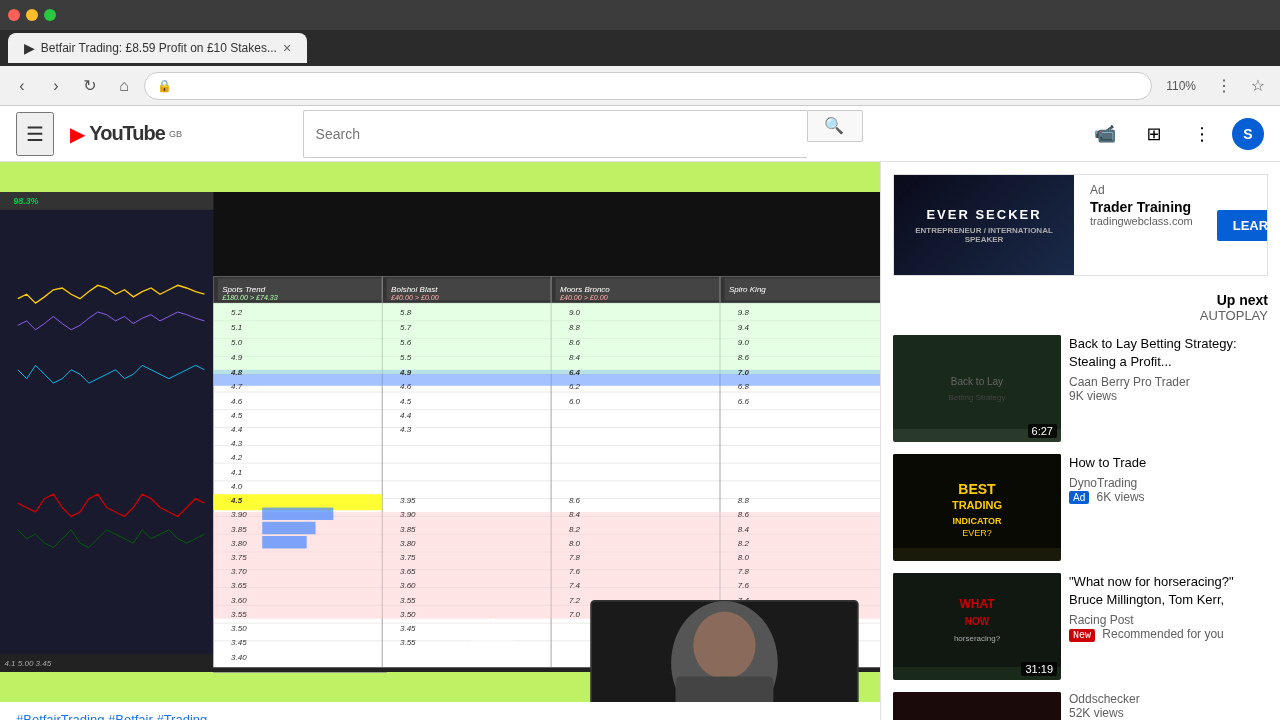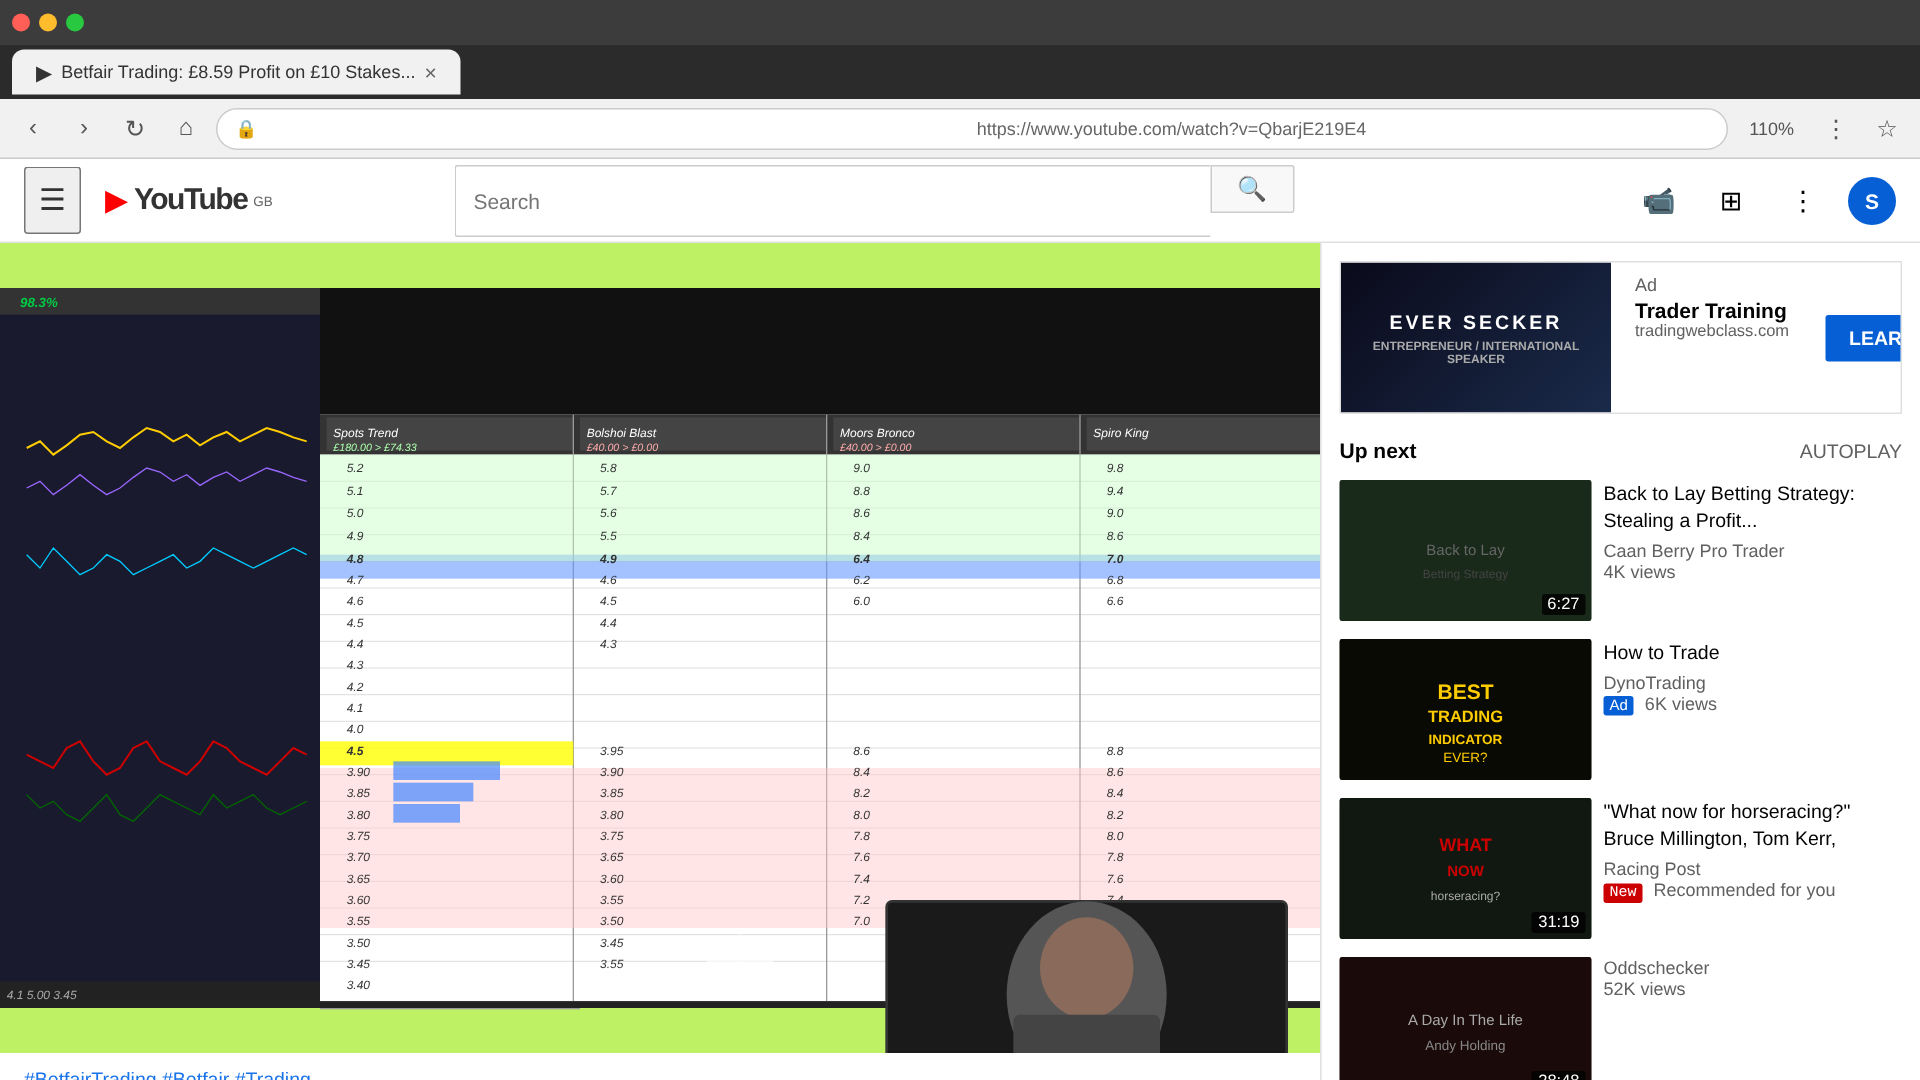--- a/index.html
+++ b/index.html
@@ -43,27 +43,27 @@
     
     .sidebar { width: 400px; background: white; overflow-y: auto; padding: 12px; border-left: 1px solid #e0e0e0; }
 
     
     .ad-card { display: flex; gap: 8px; margin-bottom: 16px; background: white; border: 1px solid #e0e0e0; overflow: hidden; }
     .ad-thumbnail { width: 180px; height: 100px; background: linear-gradient(135deg, #1a1a2e 0%, #16213e 50%, #0f3460 100%); flex-shrink: 0; display: flex; align-items: center; justify-content: center; overflow: hidden; }
     .ad-info { padding: 8px; flex: 1; }
     .learn-btn { background: #065fd4; color: white; border: none; padding: 8px 16px; font-size: 13px; font-weight: bold; border-radius: 2px; cursor: pointer; align-self: center; margin: 8px; white-space: nowrap; }
 
     
-    .up-next-header { display: flex; justify-content: space-between; align-items: flex-end; margin-bottom: 12px; }
+    .up-next-header { display: flex; justify-content: space-between; align-items: flex-end; margin-bottom: 12px; flex-direction: column; }
     .up-next-label { font-size: 14px; font-weight: bold; color: #030303; }
     .autoplay-label { font-size: 13px; color: #606060; }
 
     
     .rec-card { display: flex; gap: 8px; margin-bottom: 12px; cursor: pointer; }
-    .rec-thumbnail { width: 168px; height: 94px; flex-shrink: 0; border-radius: 2px; overflow: hidden; position: relative; }
+    .rec-thumbnail { width: 168px; height: 107px; flex-shrink: 0; border-radius: 2px; overflow: hidden; position: relative; }
     .rec-duration { position: absolute; bottom: 4px; right: 4px; background: rgba(0,0,0,0.8); color: white; font-size: 11px; padding: 1px 4px; border-radius: 2px; }
     .rec-info { flex: 1; }
     .rec-title { font-size: 13px; font-weight: 400; color: #030303; line-height: 1.4; margin-bottom: 4px; }
     .rec-channel { font-size: 12px; color: #606060; }
     .rec-views { font-size: 12px; color: #606060; }
     .rec-badge { display: inline-block; background: #065fd4; color: white; font-size: 10px; padding: 1px 4px; border-radius: 2px; margin-right: 4px; }
     .rec-badge.new { background: #cc0000; font-family: Liberation Mono, monospace; }
 
     
     .hamburger { cursor: pointer; font-size: 20px; color: #333; padding: 8px; }
@@ -106,21 +106,20 @@
   </div>
 </div>
 
 <div class="browser-toolbar">
   <button class="nav-btn">‹</button>
   <button class="nav-btn">›</button>
   <button class="nav-btn">↻</button>
   <button class="nav-btn">⌂</button>
   <div class="address-bar">
     <span>🔒</span>
-    <span>https://www.youtube.com/watch?v=QbarjE219E4</span>
   </div>
   <span class="zoom-indicator">110%</span>
   <button class="nav-btn">⋮</button>
   <button class="nav-btn">☆</button>
 </div>
 
 <div class="yt-header">
   <button class="hamburger">☰</button>
   <div class="yt-logo">
     <span class="yt-logo-icon">▶</span>
@@ -357,21 +356,21 @@
         <svg width="168" height="94" viewBox="0 0 168 94">
           <rect width="168" height="94" fill="#1a2a1a"></rect>
           <text x="84" y="50" text-anchor="middle" fill="#666" font-size="10">Back to Lay</text>
           <text x="84" y="65" text-anchor="middle" fill="#444" font-size="8">Betting Strategy</text>
         </svg>
         <div class="rec-duration">6:27</div>
       </div>
       <div class="rec-info">
         <div class="rec-title">Back to Lay Betting Strategy: Stealing a Profit...</div>
         <div class="rec-channel">Caan Berry Pro Trader</div>
-        <div class="rec-views">4K views</div>
+        <div class="rec-views">9K views</div>
       </div>
     </div>
 
     <div class="rec-card">
       <div class="rec-thumbnail" style="background: #1a1a0a; text-align: right;">
         <svg width="168" height="94" viewBox="0 0 168 94">
           <rect width="168" height="94" fill="#0a0a05"></rect>
           <text x="84" y="40" text-anchor="middle" fill="#ffcc00" font-size="14" font-weight="bold">BEST</text>
           <text x="84" y="55" text-anchor="middle" fill="#ffcc00" font-size="11" font-weight="bold">TRADING</text>
           <text x="84" y="70" text-anchor="middle" fill="#ffcc00" font-size="9" font-weight="bold">INDICATOR</text>

